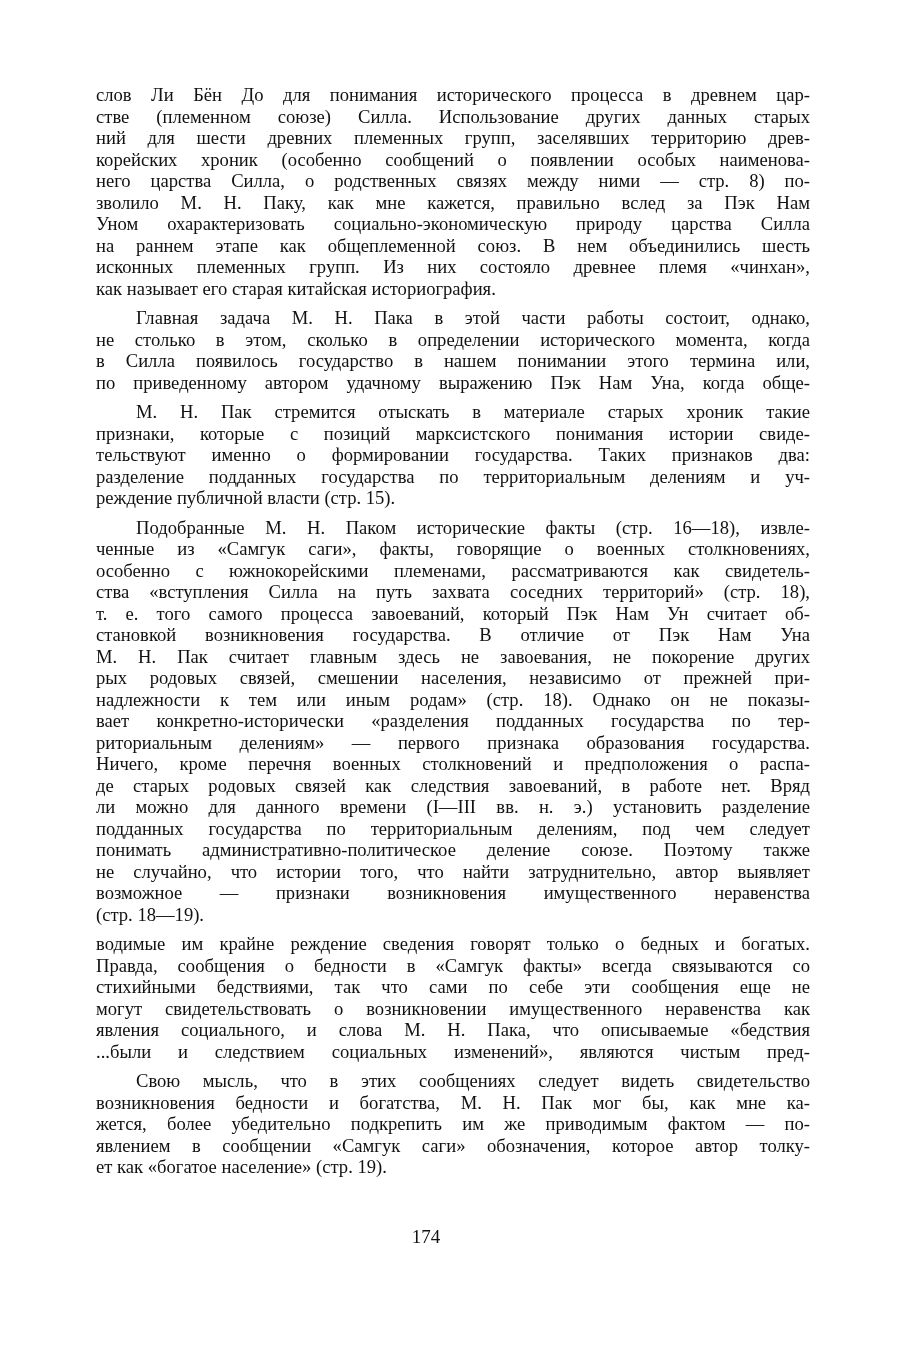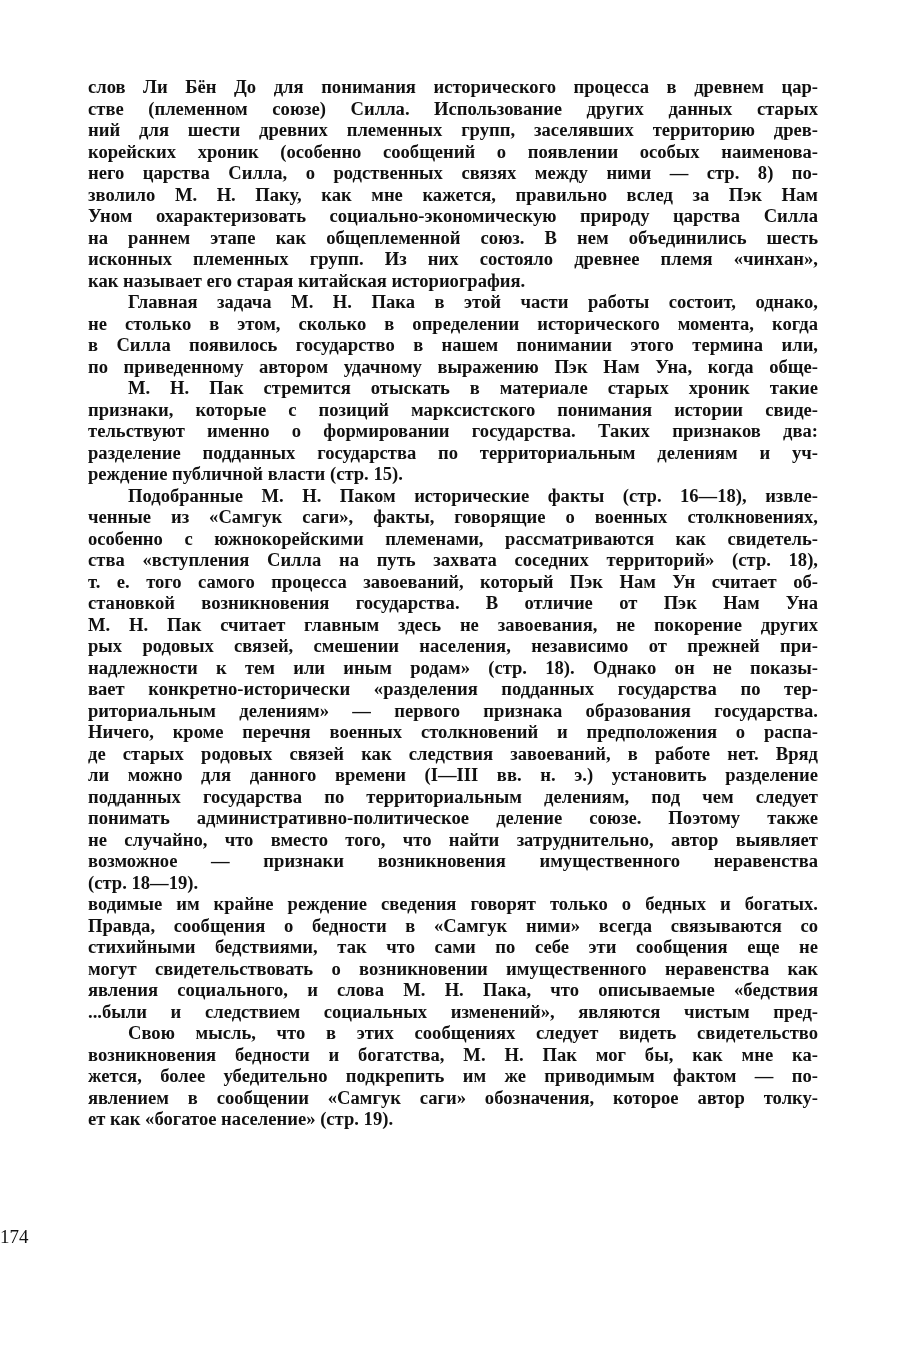--- a/index.html
+++ b/index.html
@@ -2,29 +2,29 @@
 <html><head>
 <meta charset="utf-8">
 <style>
   html, body { margin: 0; padding: 0; background: #ffffff; }
   body { width: 912px; height: 1348px; position: relative; overflow: hidden; }
   .page {
     position: absolute; left: 88px; top: 76px; width: 730px;
     font-family: "Liberation Serif", "DejaVu Serif", serif;
     font-size: 18.6px; line-height: 21.5px; color: #111;
   }
-  .para { margin: 0; font-weight: bold; }
+  .para { margin: 8px; }
   .line {
     display: block; height: 21.5px; white-space: nowrap;
     text-align: justify; text-align-last: justify;
   }
   .line.indent { padding-left: 40px; }
   .line.last { text-align-last: left; }
   .page-number {
-    position: absolute; left: 0; width: 852px; top: 1226px; text-align: left;
+    position: absolute; left: 0; width: 852px; top: 1226px; text-align: center;
     font-family: "Liberation Serif", "DejaVu Serif", serif; font-size: 19px; color: #111;
   }
 </style>
 </head>
 <body>
 
 <div class="page" id="page-body">
     <div class="para">
       <span class="line">слов Ли Бён До для понимания исторического процесса в древнем цар-</span>
       <span class="line">стве (племенном союзе) Силла. Использование других данных старых</span>
@@ -60,27 +60,27 @@
       <span class="line">М. Н. Пак считает главным здесь не завоевания, не покорение других</span>
       <span class="line">рых родовых связей, смешении населения, независимо от прежней при-</span>
       <span class="line">надлежности к тем или иным родам» (стр. 18). Однако он не показы-</span>
       <span class="line">вает конкретно-исторически «разделения подданных государства по тер-</span>
       <span class="line">риториальным делениям» — первого признака образования государства.</span>
       <span class="line">Ничего, кроме перечня военных столкновений и предположения о распа-</span>
       <span class="line">де старых родовых связей как следствия завоеваний, в работе нет. Вряд</span>
       <span class="line">ли можно для данного времени (I—III вв. н. э.) установить разделение</span>
       <span class="line">подданных государства по территориальным делениям, под чем следует</span>
       <span class="line">понимать административно-политическое деление союзе. Поэтому также</span>
-      <span class="line">не случайно, что вместо того, что найти затруднительно, автор выявляет</span>
+      <span class="line">не случайно, что истории того, что найти затруднительно, автор выявляет</span>
       <span class="line">возможное — признаки возникновения имущественного неравенства</span>
       <span class="line last">(стр. 18—19).</span>
     </div>
     <div class="para">
       <span class="line">водимые им крайне реждение сведения говорят только о бедных и богатых.</span>
-      <span class="line">Правда, сообщения о бедности в «Самгук ними» всегда связываются со</span>
+      <span class="line">Правда, сообщения о бедности в «Самгук факты» всегда связываются со</span>
       <span class="line">стихийными бедствиями, так что сами по себе эти сообщения еще не</span>
       <span class="line">могут свидетельствовать о возникновении имущественного неравенства как</span>
       <span class="line">явления социального, и слова М. Н. Пака, что описываемые «бедствия</span>
       <span class="line">...были и следствием социальных изменений», являются чистым пред-</span>
     </div>
     <div class="para">
       <span class="line indent">Свою мысль, что в этих сообщениях следует видеть свидетельство</span>
       <span class="line">возникновения бедности и богатства, М. Н. Пак мог бы, как мне ка-</span>
       <span class="line">жется, более убедительно подкрепить им же приводимым фактом — по-</span>
       <span class="line">явлением в сообщении «Самгук саги» обозначения, которое автор толку-</span>

